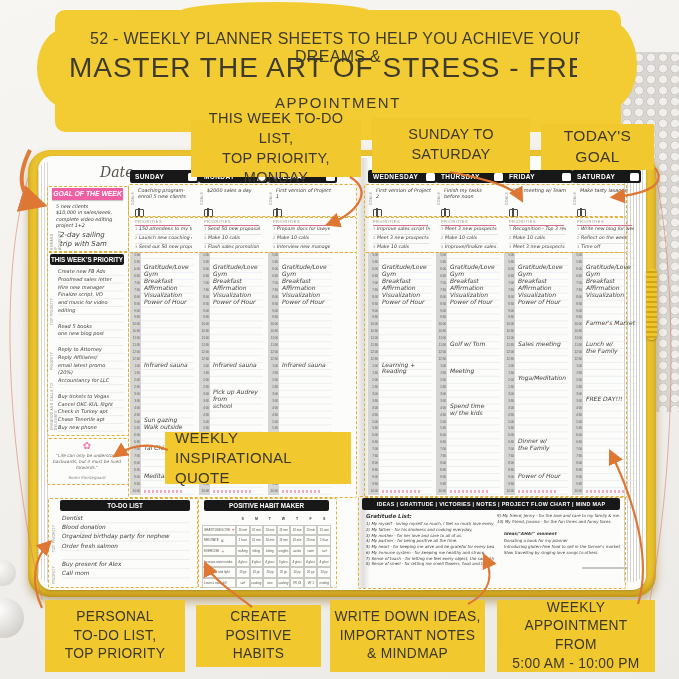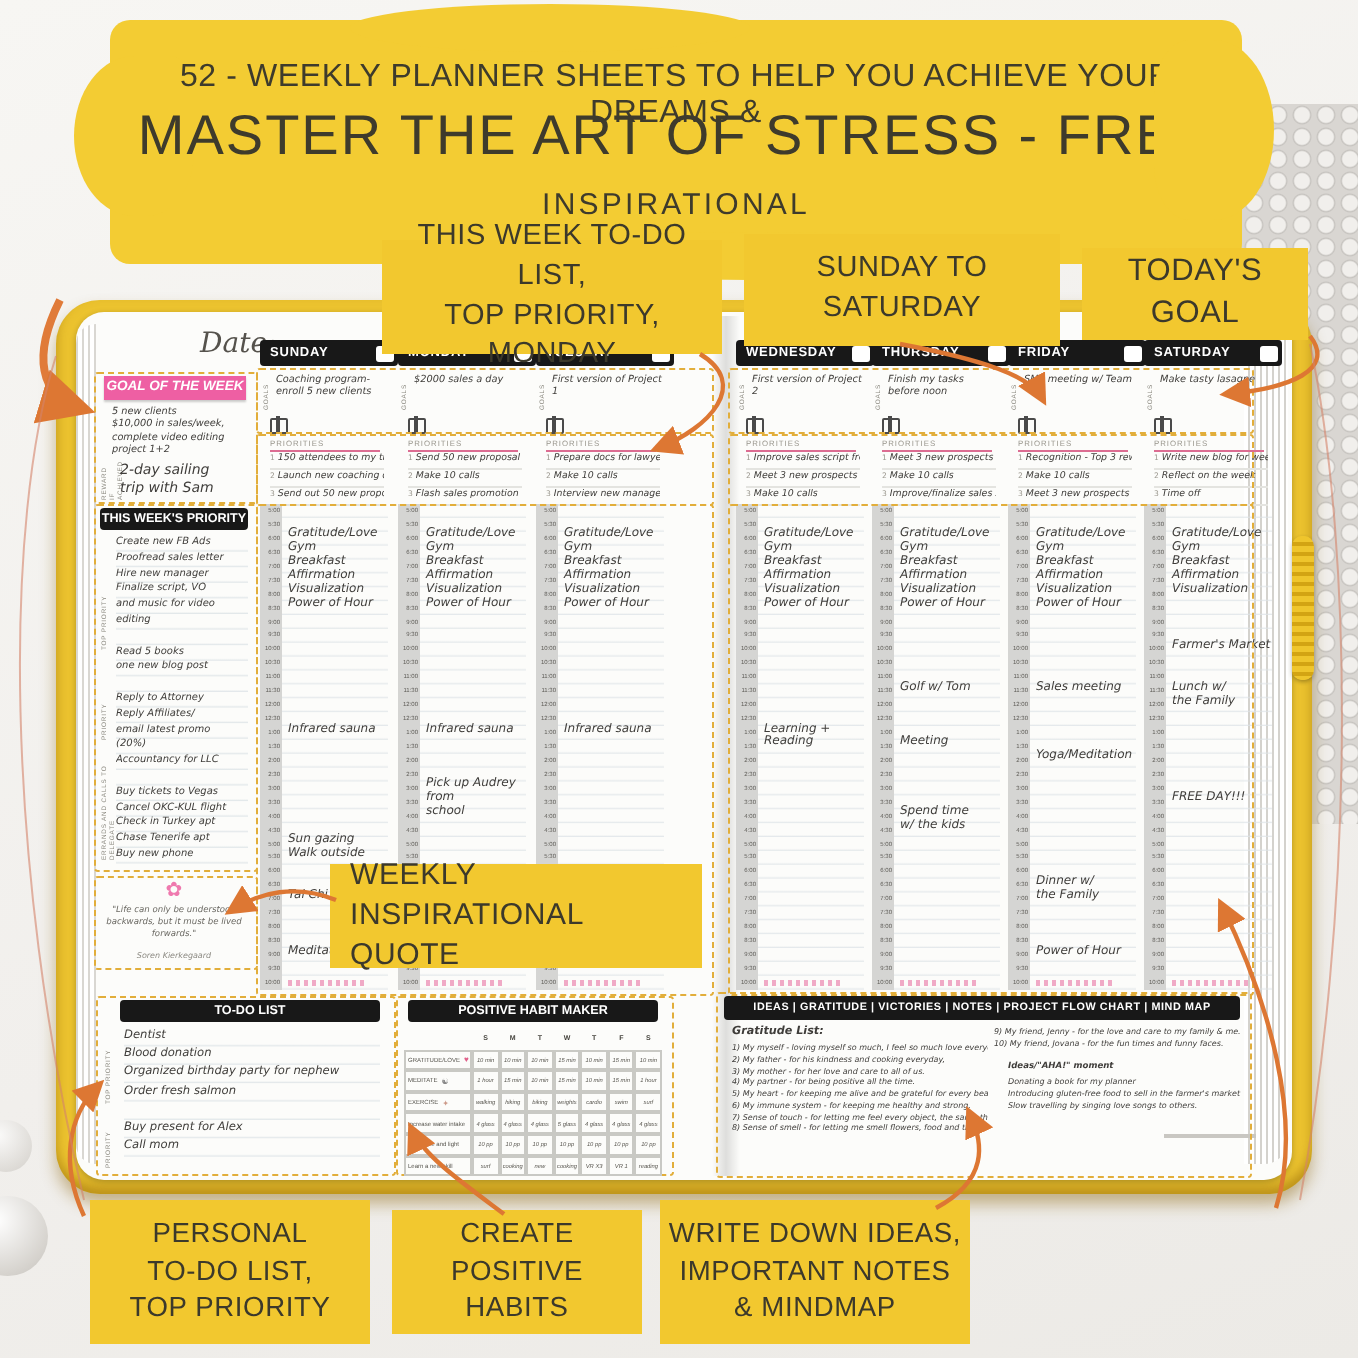--- a/index.html
+++ b/index.html
@@ -98,21 +98,21 @@
 
   <div class="honeycomb"></div>
   <div class="ball b1"></div>
   <div class="ball b2"></div>
 
   <div class="brush">
     <div class="blob" style="left:120px;top:-8px;width:200px;height:24px;"></div>
     <div class="blob" style="left:200px;bottom:-8px;width:240px;height:24px;"></div>
     <div class="h1">52 - WEEKLY PLANNER  SHEETS TO HELP YOU ACHIEVE YOUR DREAMS &amp;</div>
     <div class="h2">MASTER THE ART OF STRESS - FREE</div>
-    <div class="h3">INSPIRATIONAL</div>
+    <div class="h3">APPOINTMENT</div>
   </div>
 
   <div class="callout" style="left:191px;top:120px;width:170px;height:57px;">
       <div>THIS WEEK TO-DO LIST,</div>
       <div>TOP PRIORITY, MONDAY</div>
     </div>
   <div class="callout" style="left:372px;top:117px;width:158px;height:56px;">
       <div>SUNDAY TO SATURDAY</div>
     </div>
   <div class="callout" style="left:541px;top:124px;width:113px;height:46px;font-size:15.5px;">
@@ -735,20 +735,25 @@
     </div>
   <div class="callout" style="left:196px;top:605px;width:125px;height:62px;font-size:13.8px;">
       <div>CREATE POSITIVE</div>
       <div>HABITS</div>
     </div>
   <div class="callout" style="left:330px;top:600px;width:155px;height:72px;font-size:13.8px;">
       <div>WRITE DOWN IDEAS,</div>
       <div>IMPORTANT NOTES</div>
       <div>&amp; MINDMAP</div>
     </div>
+  <div class="callout" style="left:497px;top:600px;width:158px;height:72px;font-size:13.8px;">
+      <div>WEEKLY APPOINTMENT</div>
+      <div>FROM</div>
+      <div>5:00 AM - 10:00 PM</div>
+    </div>
 
   <svg class="arrows" width="679" height="679">
     <defs>
       <marker id="ah" markerWidth="7" markerHeight="7" refX="5" refY="3.5" orient="auto">
         <path d="M0,0 L7,3.5 L0,7 Z" fill="#DD7733"></path>
       </marker>
     </defs>
     <path d="M30,150 C16,178 20,198 40,204" stroke="#E07B39" stroke-width="4" fill="none" marker-end="url(#ah)"></path>
     <path d="M350,177 C375,192 355,214 329,224" stroke="#DD7733" stroke-width="2.2" fill="none" marker-end="url(#ah)"></path>
     <path d="M450,172 C492,180 515,188 521,199" stroke="#DD7733" stroke-width="2.2" fill="none" marker-end="url(#ah)"></path>

